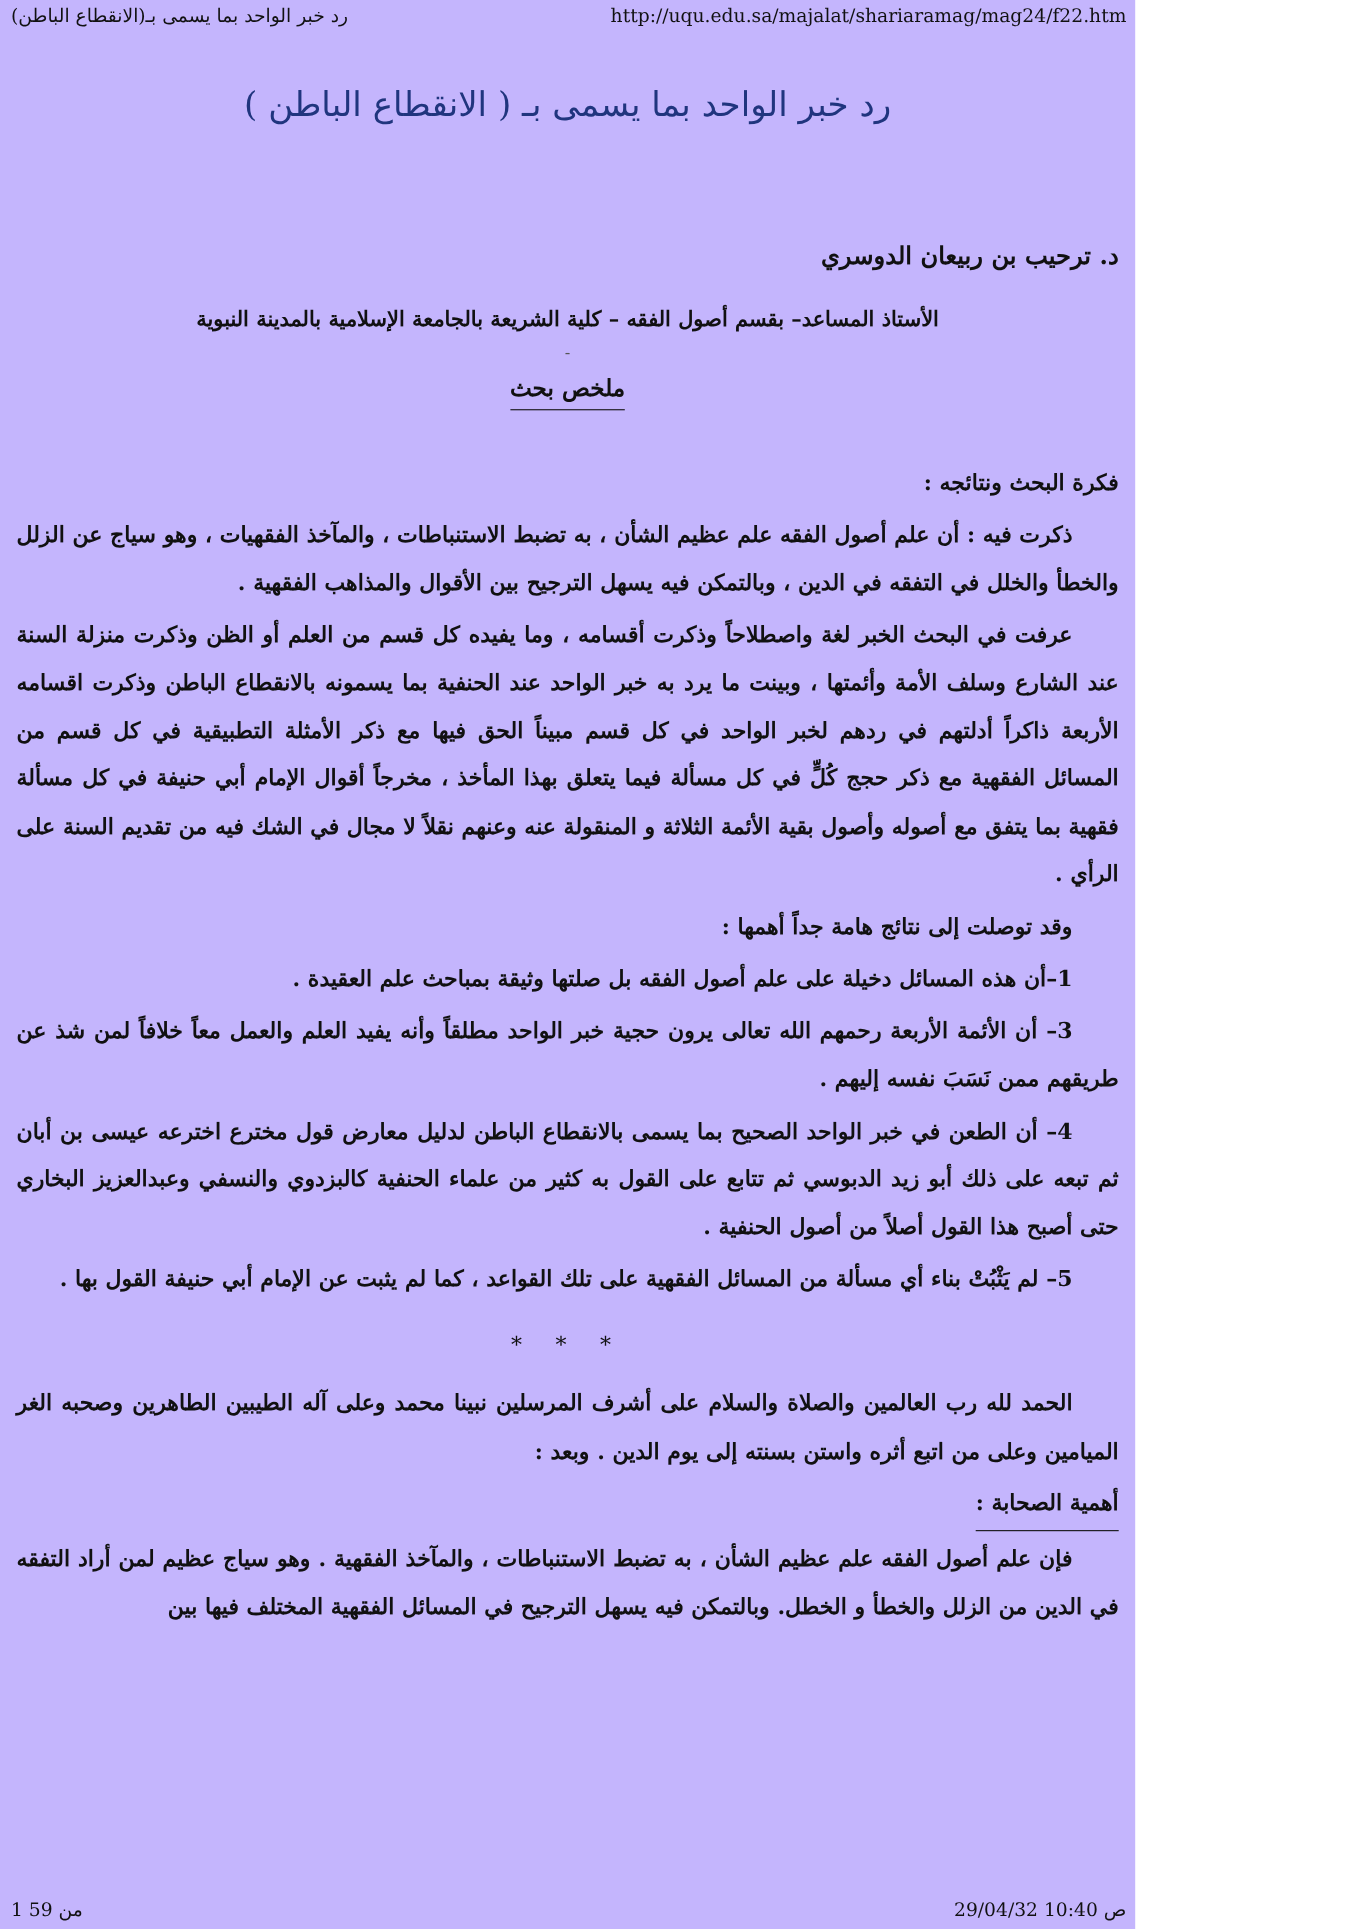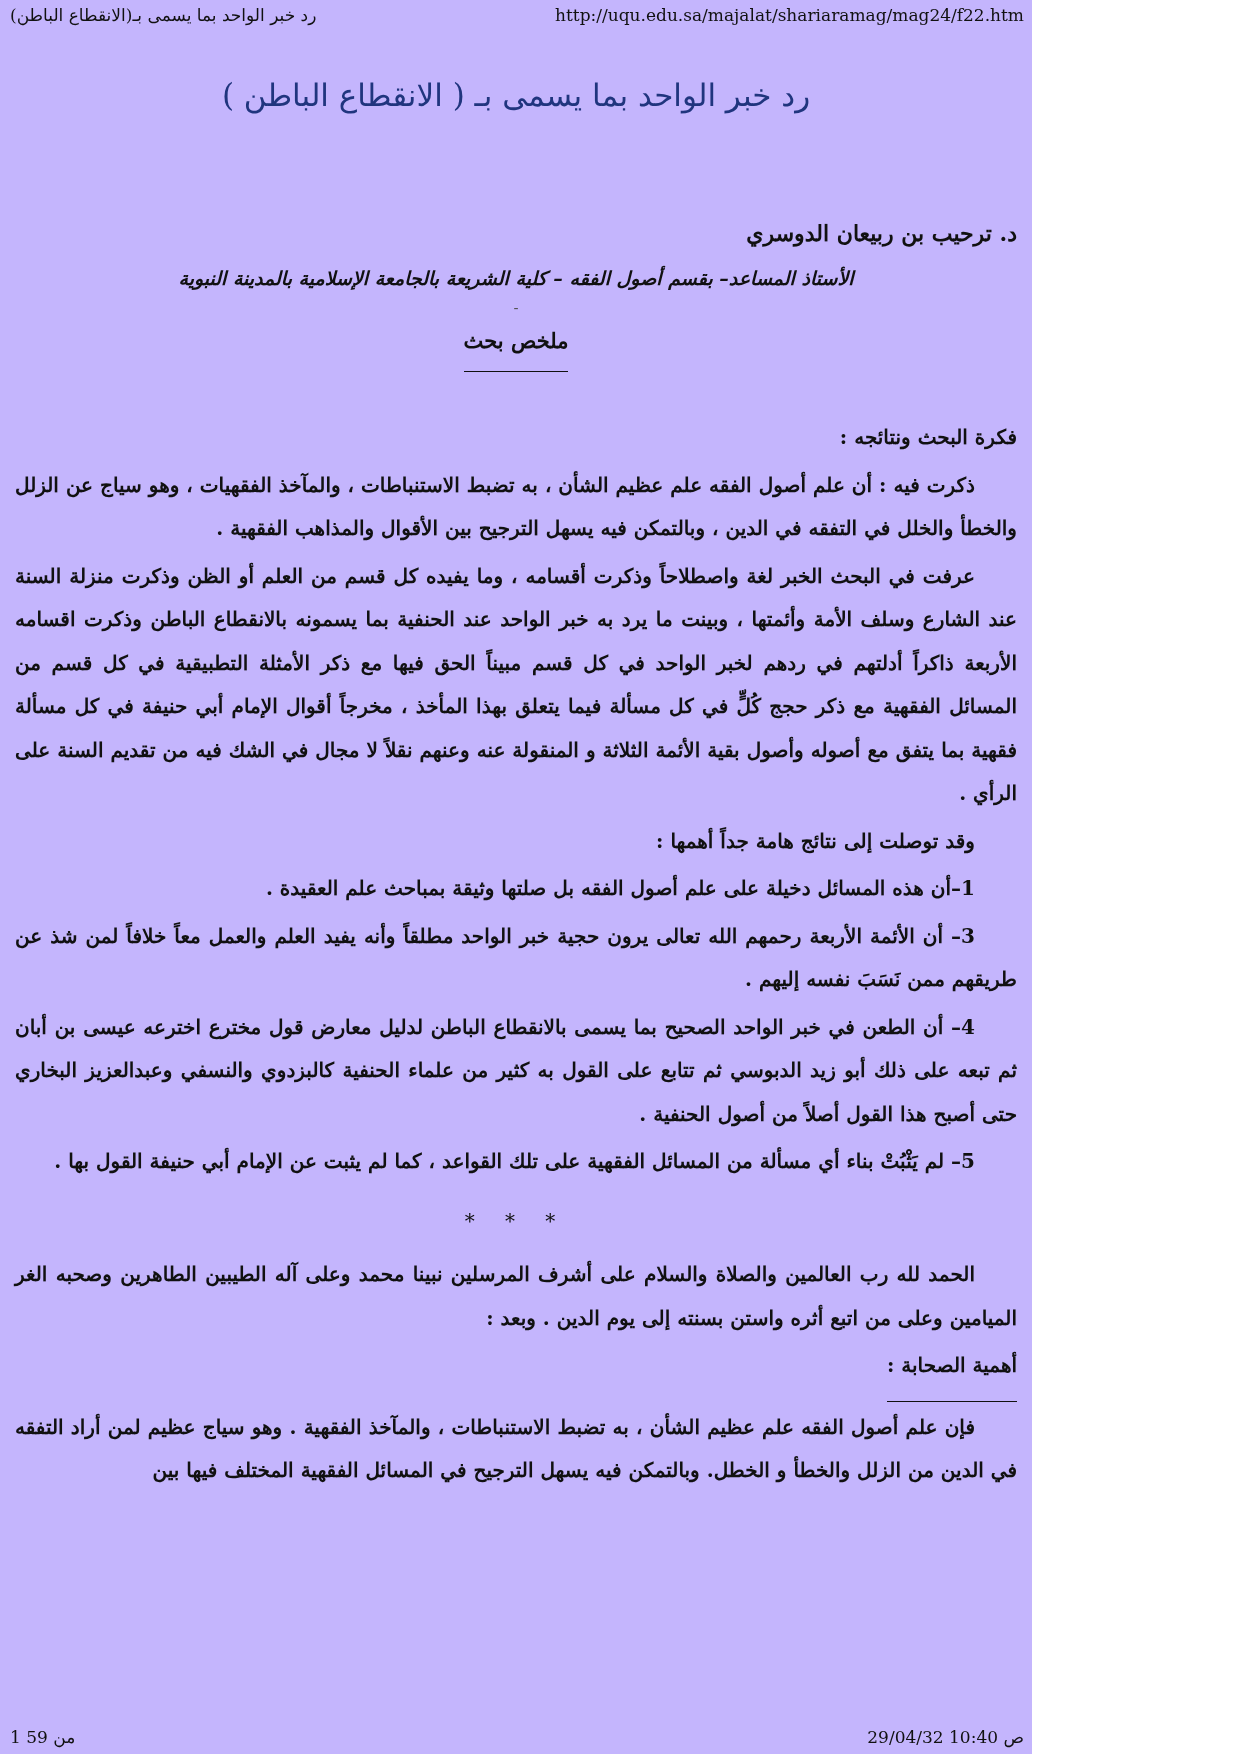--- a/index.html
+++ b/index.html
@@ -48,45 +48,44 @@
     line-height: 58px;
     font-weight: 500;
   }
   .author {
     margin-top: 94px;
     font-size: 22px;
     line-height: 30px;
     font-weight: bold;
   }
   .affiliation {
-    margin-top: 16px;
+    margin-top: 28px;
     text-align: center;
     font-size: 19px;
     line-height: 28px;
     font-weight: bold;
-    font-style: italic;
   }
   .dash-row {
     margin-top: 8px;
     text-align: center;
     font-size: 15px;
     color: #555555;
     line-height: 16px;
   }
   .summary-heading {
     margin-top: 8px;
     text-align: center;
     font-size: 21px;
     font-weight: bold;
     line-height: 34px;
   }
   .underlined {
     display: inline-block;
     border-bottom: 1.6px solid #111111;
-    padding-bottom: 13px;
+    padding-bottom: 2px;
   }
 
   .body-text {
     margin-top: 44px;
     font-size: 20px;
     line-height: 43.5px;
     text-align: justify;
     font-weight: bold;
   }
   .body-text p { margin: 0 0 4px 0; }

